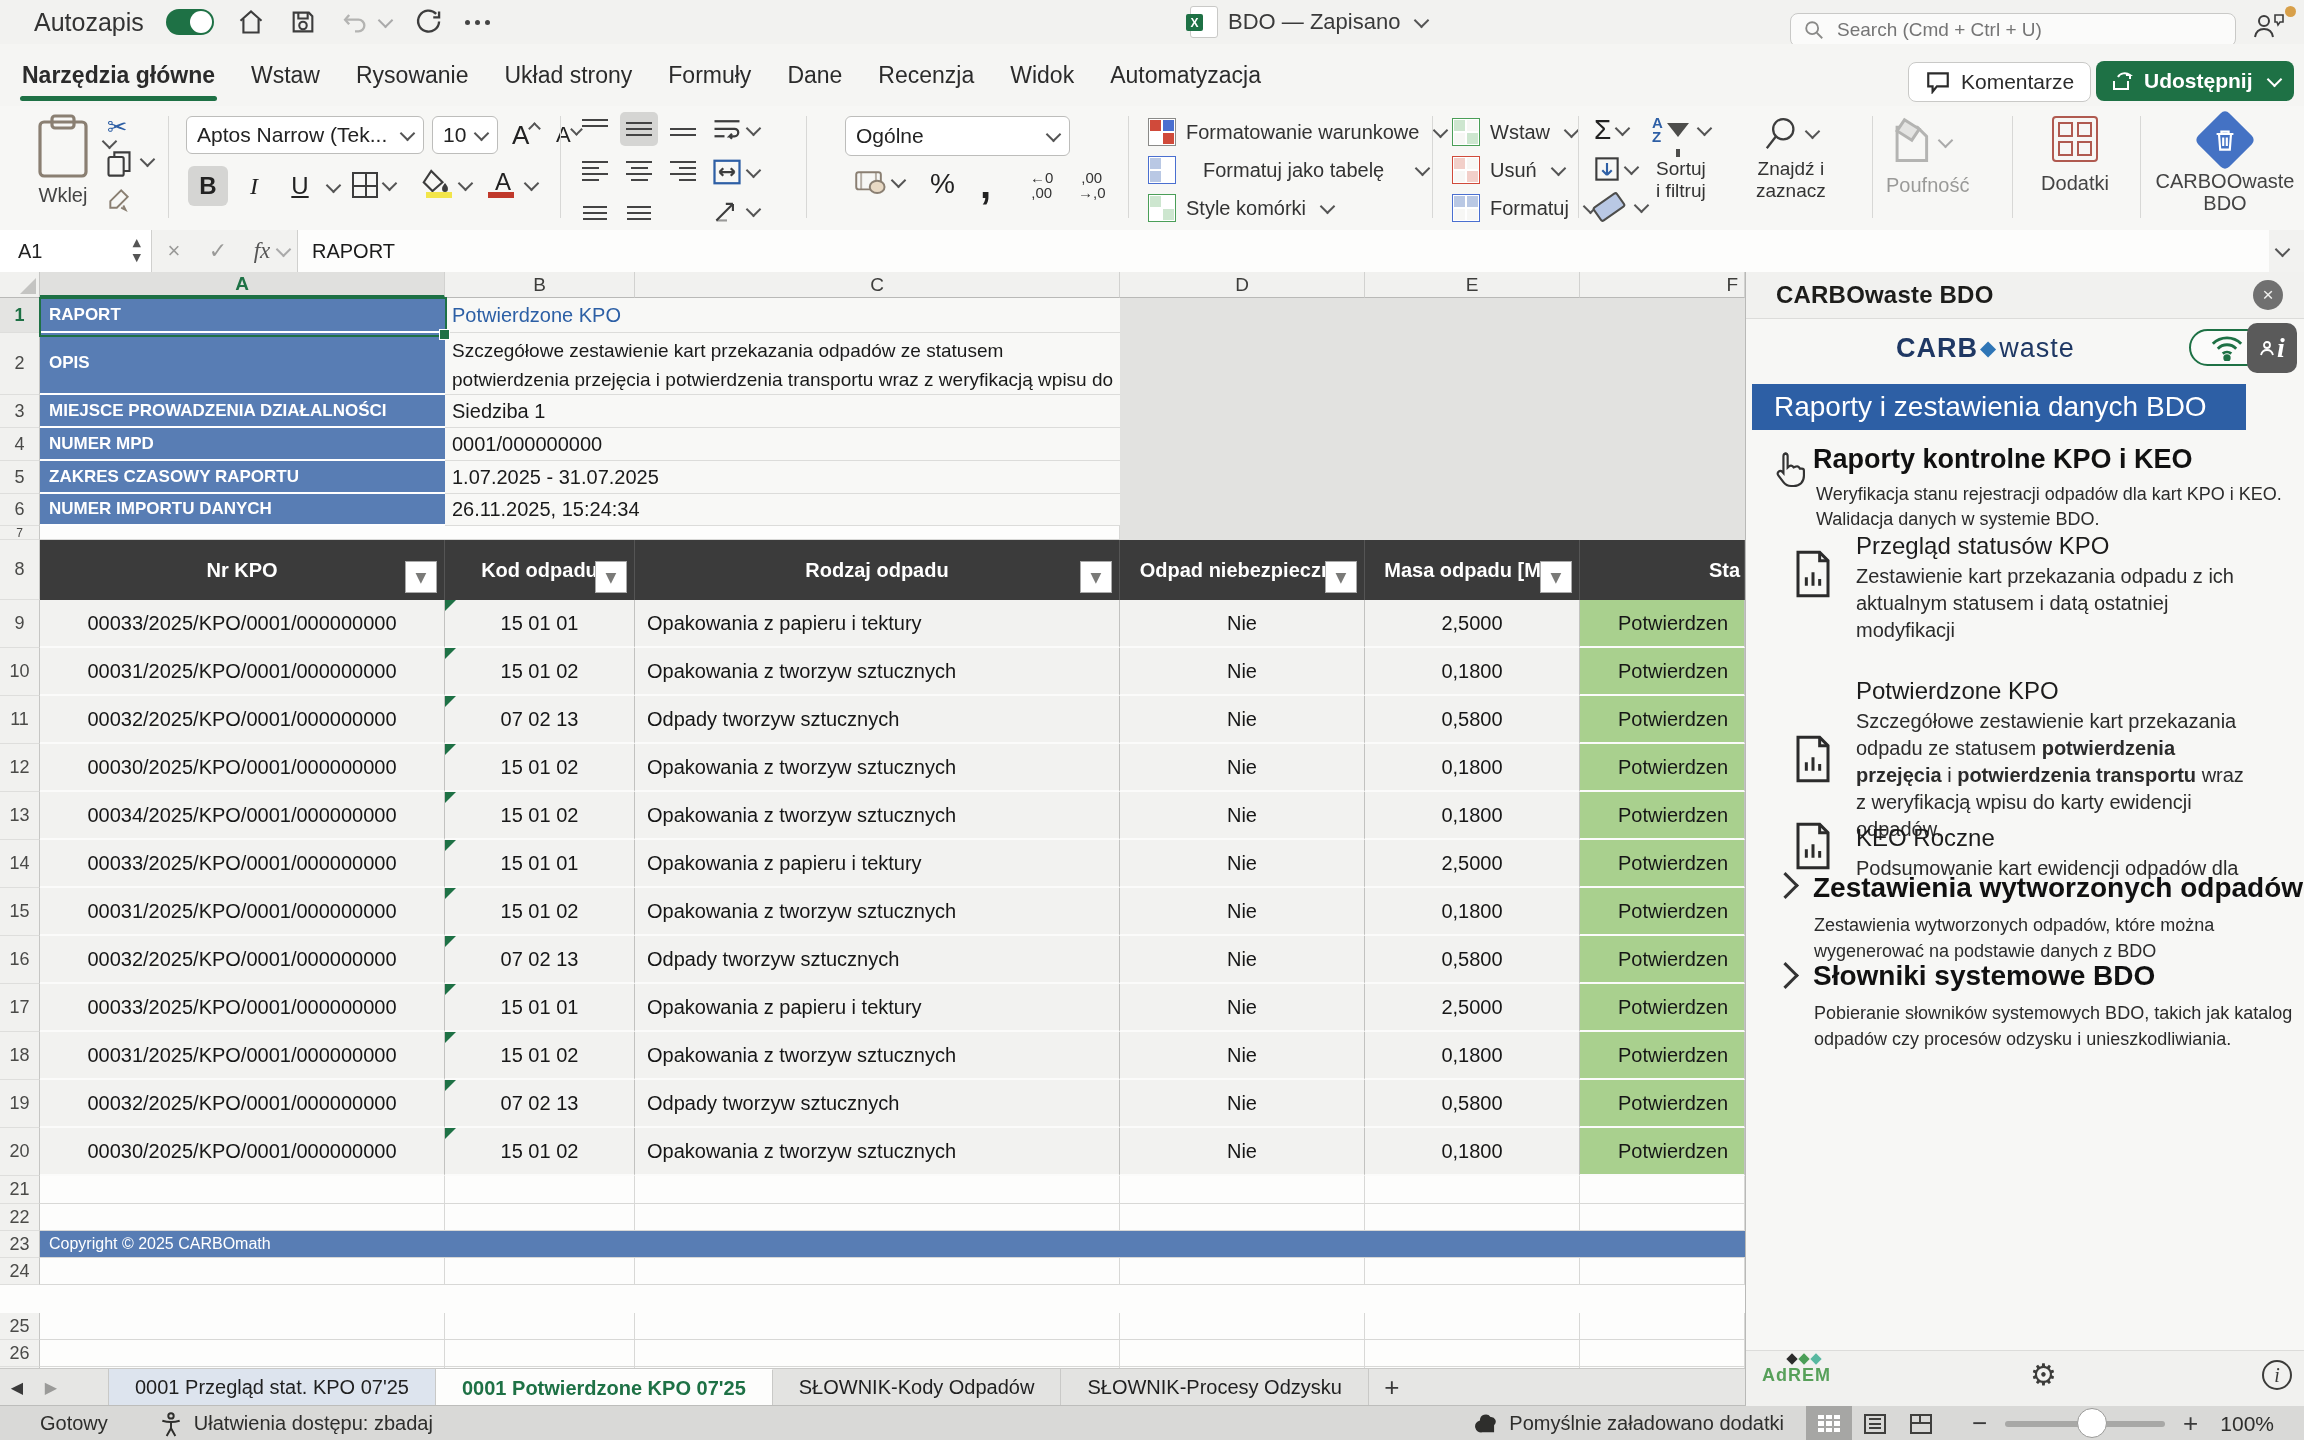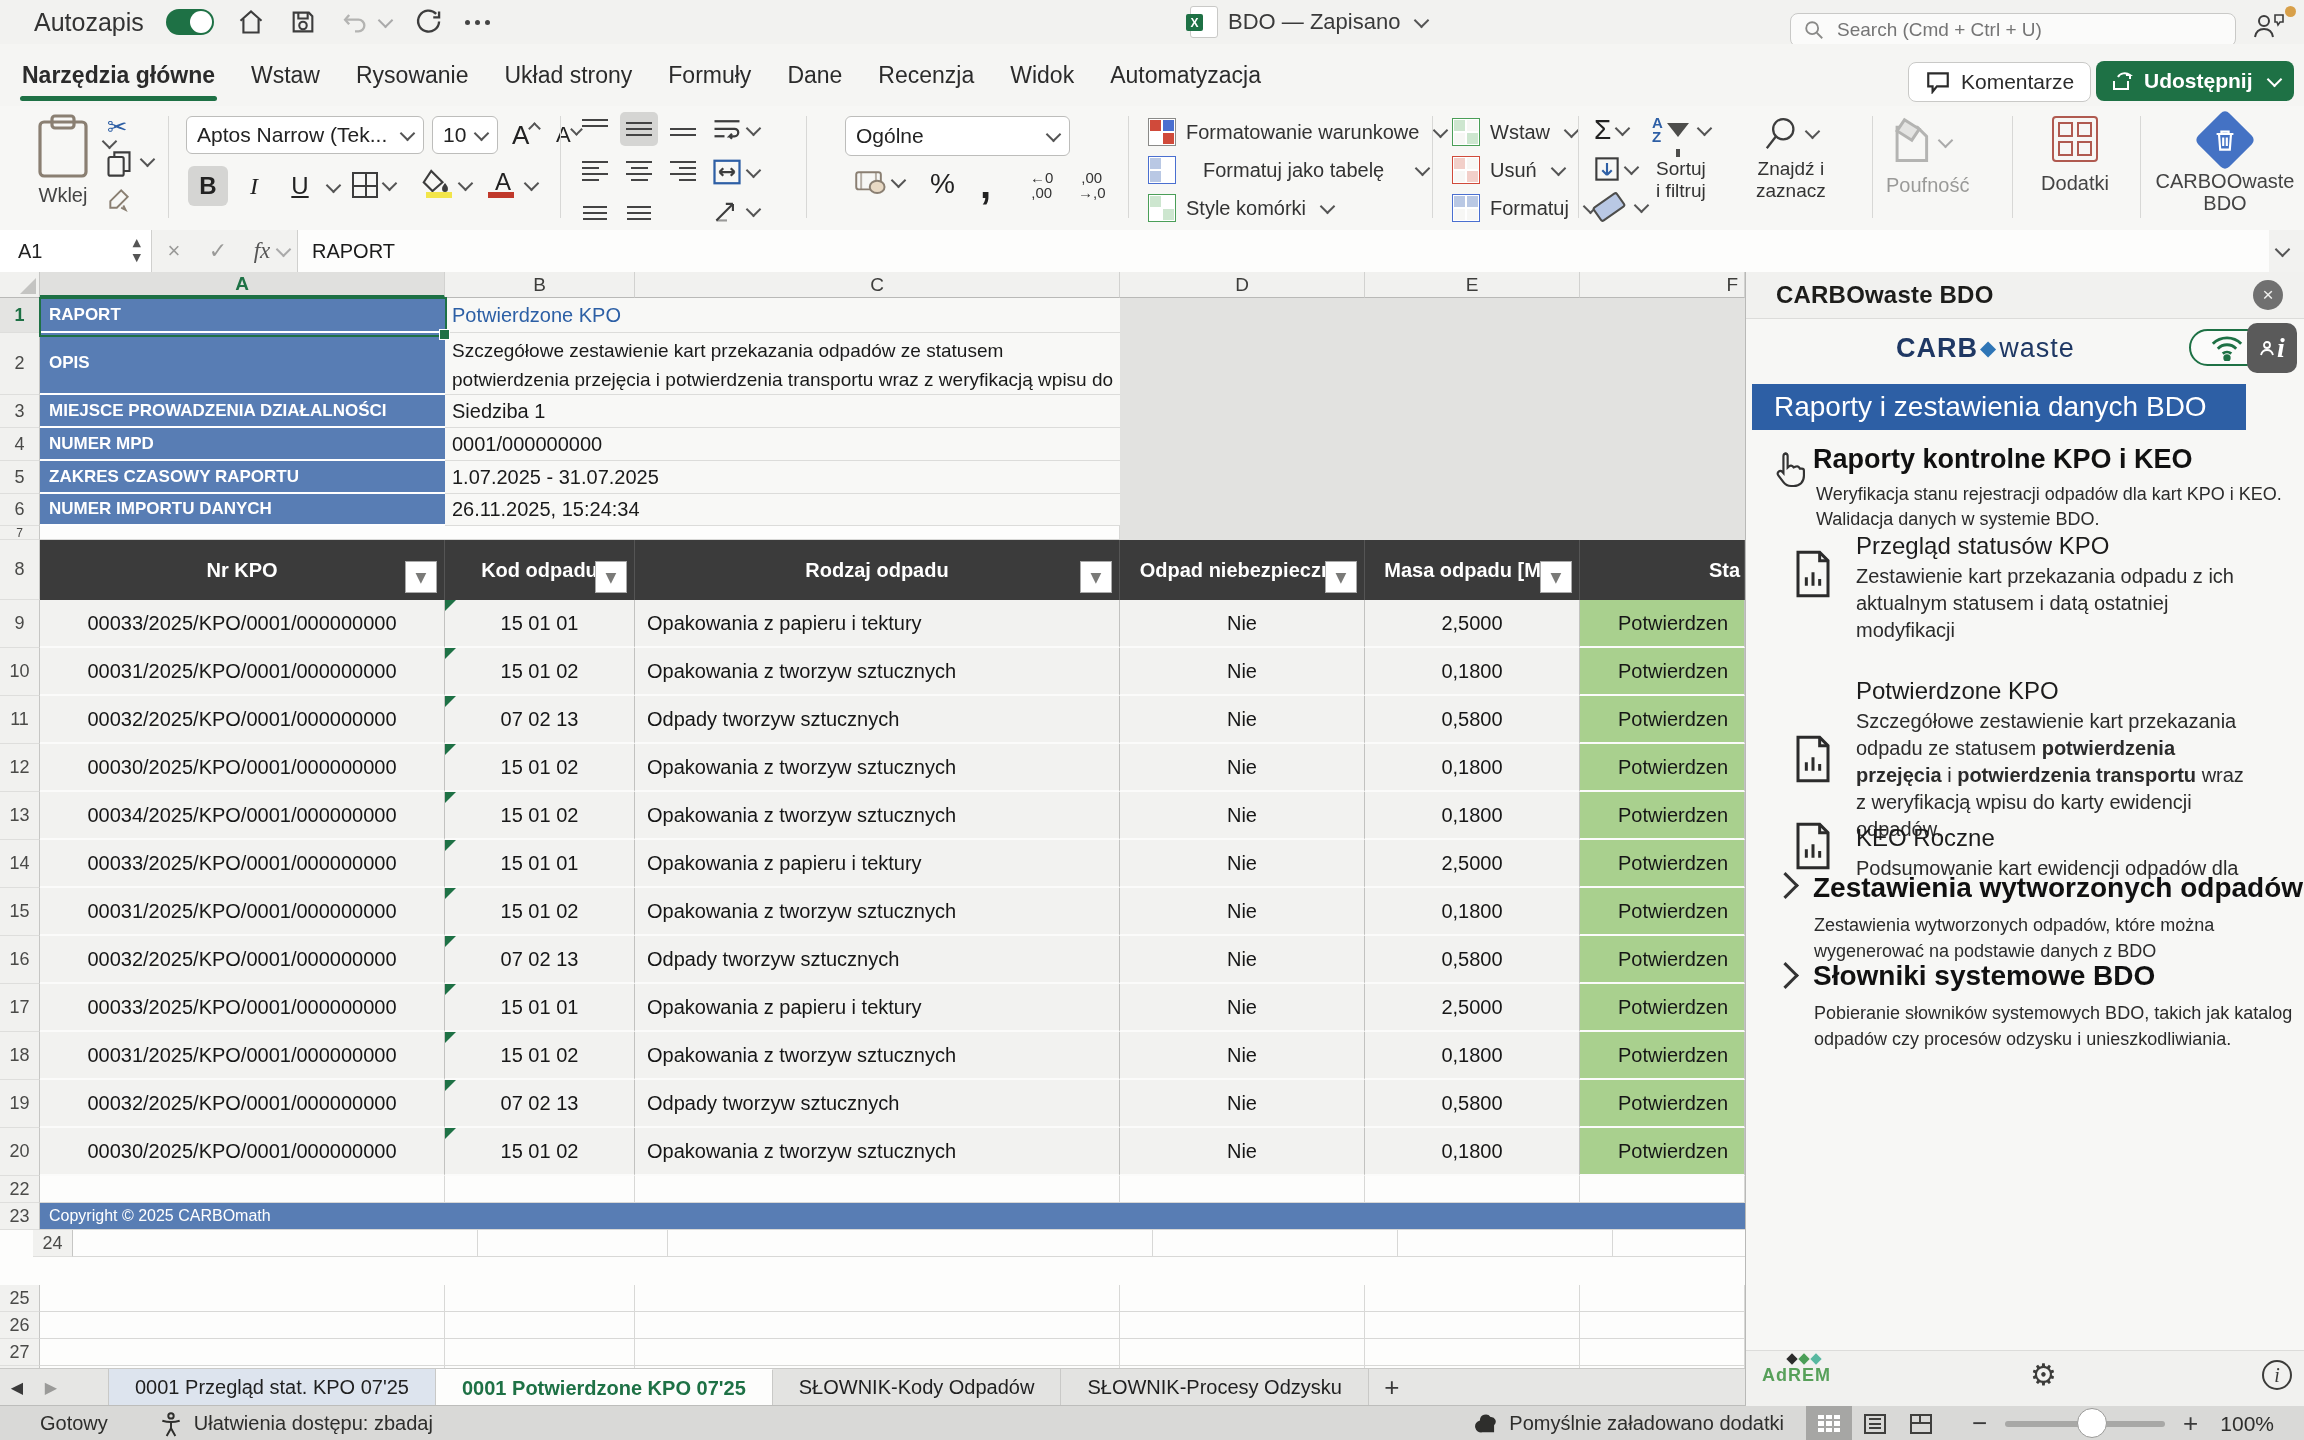--- a/index.html
+++ b/index.html
@@ -749,34 +749,43 @@
       </div>
       <div class="srow" style="height: 48px;">
         <div class="gut" style="flex: 0 0 auto;">20</div>
         <div class="cell dcell center" style="width: 405px; flex: 0 0 auto;">00030/2025/KPO/0001/000000000</div>
         <div class="cell dcell center" style="width: 190px; flex: 0 0 auto;">15 01 02<span class="flag"></span></div>
         <div class="cell dcell left" style="width: 485px; flex: 0 0 auto;">Opakowania z tworzyw sztucznych</div>
         <div class="cell dcell center" style="width: 245px; flex: 0 0 auto;">Nie</div>
         <div class="cell dcell center" style="width: 215px; flex: 0 0 auto;">0,1800</div>
         <div class="cell dcell status" style="width: 165px; flex: 0 0 auto;">Potwierdzen</div>
       </div>
+      <div class="srow" style="height: 28px;">
+        <div class="gut" style="flex: 0 0 auto;">21</div>
+        <div class="cell ecell" style="width: 405px; flex: 0 0 auto;"></div>
+        <div class="cell ecell" style="width: 190px; flex: 0 0 auto;"></div>
+        <div class="cell ecell" style="width: 485px; flex: 0 0 auto;"></div>
+        <div class="cell ecell" style="width: 245px; flex: 0 0 auto;"></div>
+        <div class="cell ecell" style="width: 215px; flex: 0 0 auto;"></div>
+        <div class="cell ecell" style="width: 165px; flex: 0 0 auto;"></div>
+      </div>
       <div class="srow" style="height: 27px;">
         <div class="gut" style="flex: 0 0 auto;">22</div>
         <div class="cell ecell" style="width: 405px; flex: 0 0 auto;"></div>
         <div class="cell ecell" style="width: 190px; flex: 0 0 auto;"></div>
         <div class="cell ecell" style="width: 485px; flex: 0 0 auto;"></div>
         <div class="cell ecell" style="width: 245px; flex: 0 0 auto;"></div>
         <div class="cell ecell" style="width: 215px; flex: 0 0 auto;"></div>
         <div class="cell ecell" style="width: 165px; flex: 0 0 auto;"></div>
       </div>
       <div class="srow" style="height: 27px;">
         <div class="gut" style="flex: 0 0 auto;">23</div>
         <div class="cell cpybar" style="width: 1705px; flex: 0 0 auto;">Copyright © 2025 CARBOmath</div>
       </div>
-      <div class="srow" style="height: 27px; padding-left: 33px;">
+      <div class="srow" style="height: 27px;">
         <div class="gut" style="flex: 0 0 auto;">24</div>
         <div class="cell ecell" style="width: 405px; flex: 0 0 auto;"></div>
         <div class="cell ecell" style="width: 190px; flex: 0 0 auto;"></div>
         <div class="cell ecell" style="width: 485px; flex: 0 0 auto;"></div>
         <div class="cell ecell" style="width: 245px; flex: 0 0 auto;"></div>
         <div class="cell ecell" style="width: 215px; flex: 0 0 auto;"></div>
         <div class="cell ecell" style="width: 165px; flex: 0 0 auto;"></div>
       </div>
       <div class="srow" style="height: 27px; margin-top: 28px;">
         <div class="gut" style="flex: 0 0 auto;">25</div>

